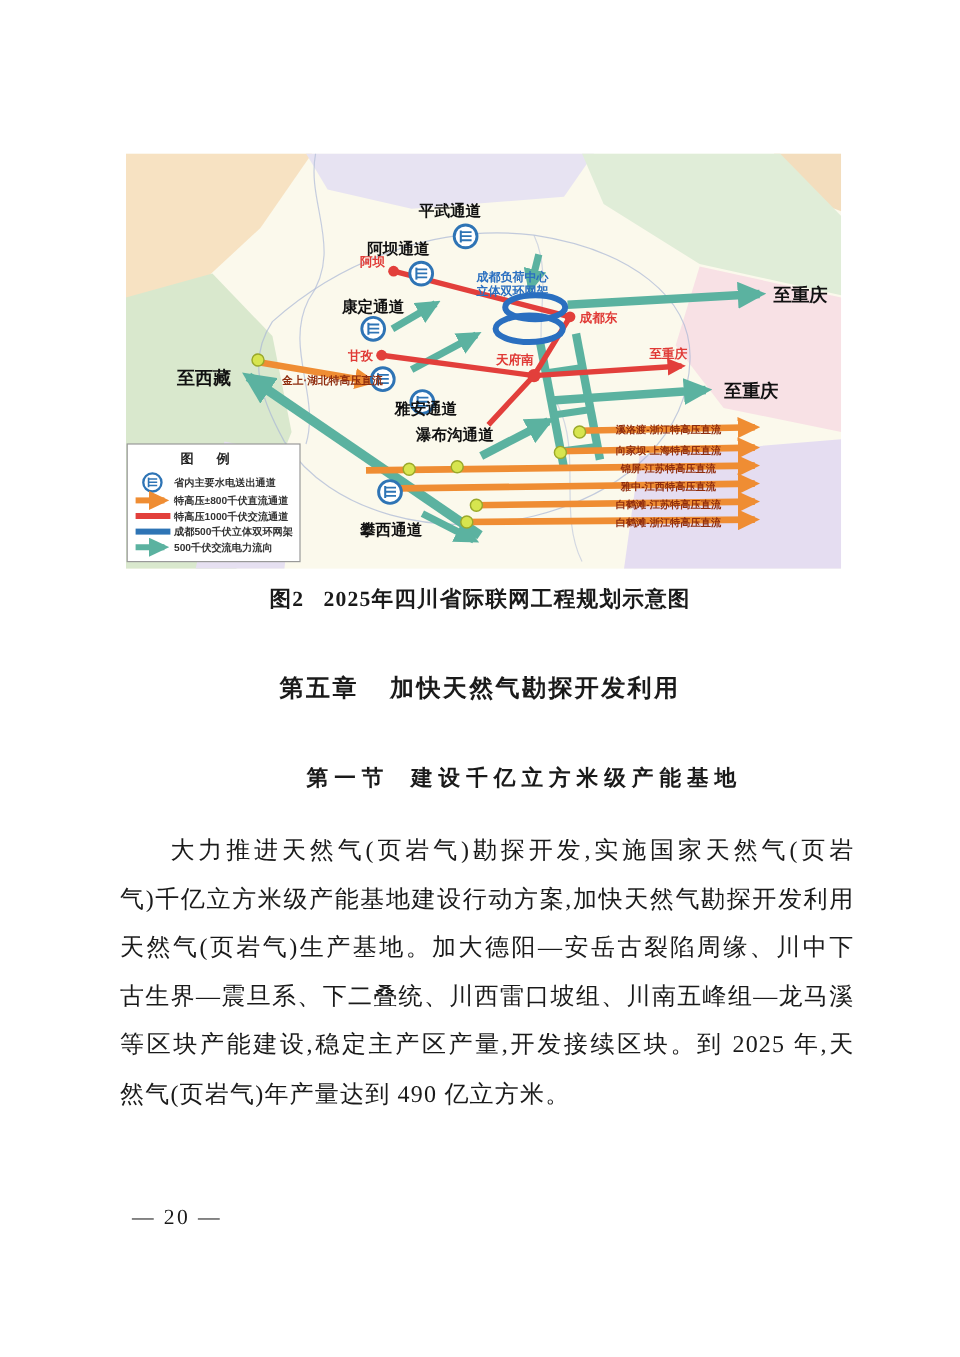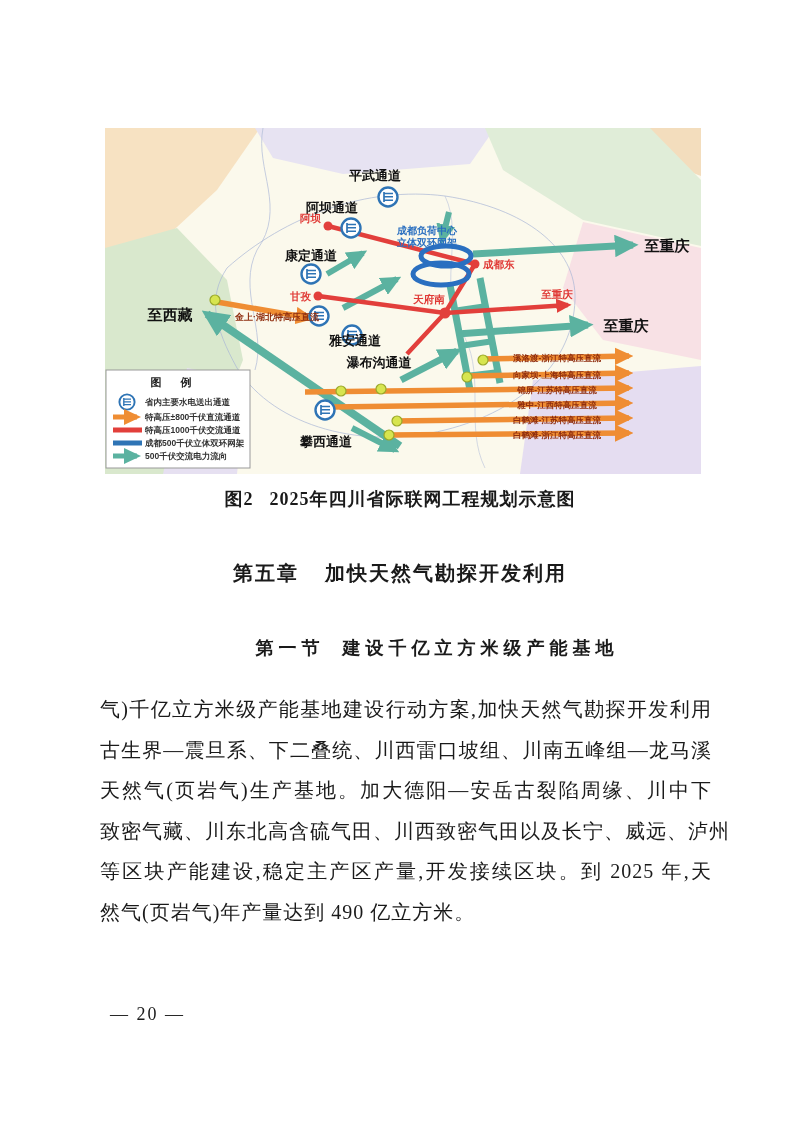--- a/index.html
+++ b/index.html
@@ -198,23 +198,23 @@
 
   <div class="chapter">
     <span>第五章</span><span class="gap"></span><span>加快天然气勘探开发利用</span>
   </div>
 
   <div class="section">
     <span>第一节</span><span class="gap"></span><span>建设千亿立方米级产能基地</span>
   </div>
 
   <div class="body-text">
+    <div class="line first">大力推进天然气(页岩气)勘探开发,实施国家天然气(页岩</div>
     <div class="line">气)千亿立方米级产能基地建设行动方案,加快天然气勘探开发利用</div>
+    <div class="line">天然气(页岩气)生产基地。加大德阳—安岳古裂陷周缘、川中下</div>
     <div class="line">古生界—震旦系、下二叠统、川西雷口坡组、川南五峰组—龙马溪</div>
-    <div class="line">天然气(页岩气)生产基地。加大德阳—安岳古裂陷周缘、川中下</div>
-    <div class="line">致密气藏、川东北高含硫气田、川西致密气田以及长宁、威远、泸州</div>
     <div class="line">等区块产能建设,稳定主产区产量,开发接续区块。到 2025 年,天</div>
     <div class="line last">然气(页岩气)年产量达到 490 亿立方米。</div>
   </div>
 
   <div class="footer">— 20 —</div>
 
 </div>
 
 </body></html>

